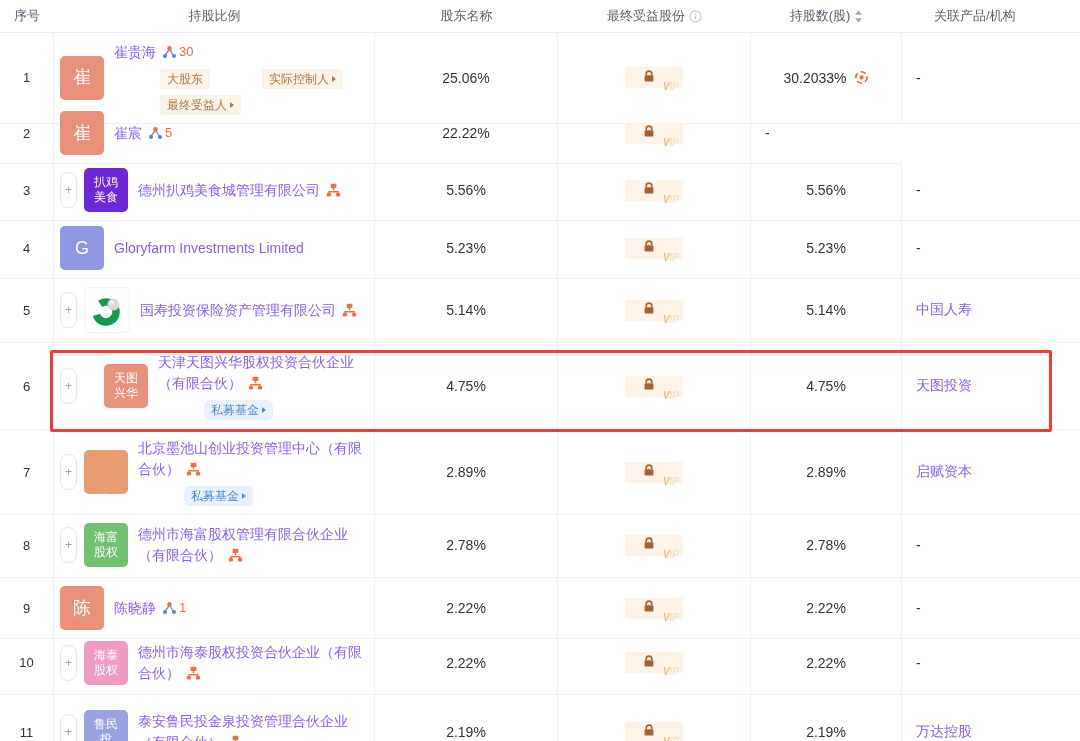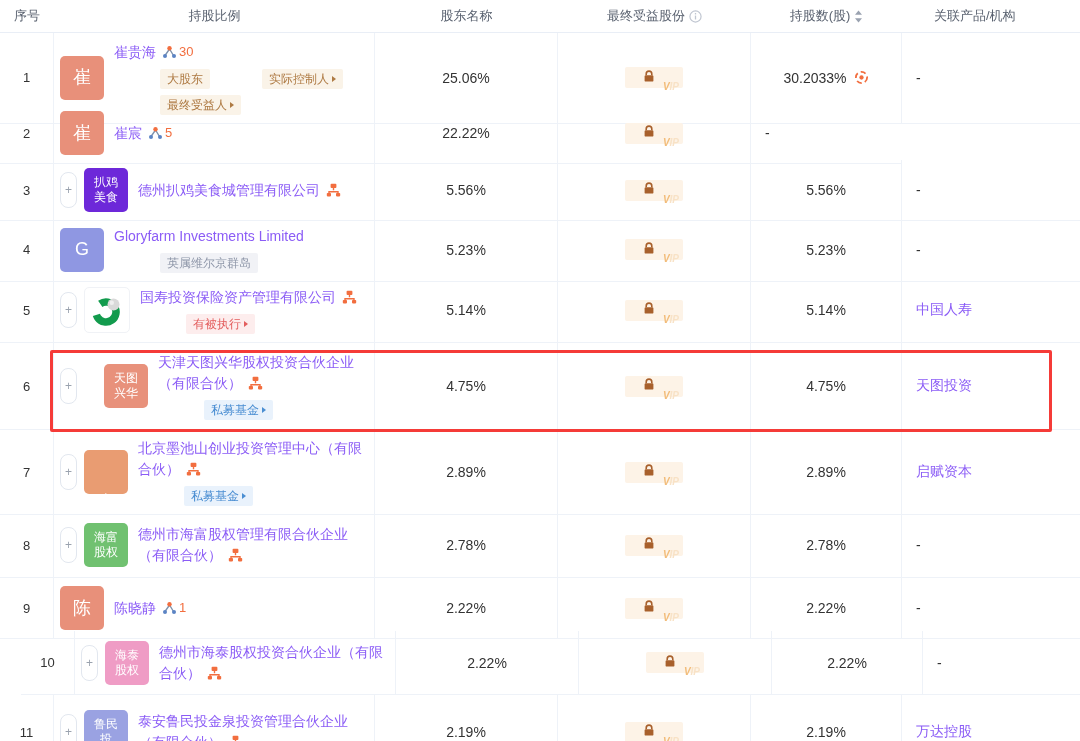--- a/index.html
+++ b/index.html
@@ -32,21 +32,21 @@
   .name-line{font-size:14px;line-height:21px;color:#4a8ed2;word-break:break-all;}
   .name-line .nm{cursor:pointer;}
   .ic-inline{display:inline-flex;align-items:center;vertical-align:-2px;margin-left:6px;gap:2px;cursor:pointer;}
   .gcount{color:#f26e3f;font-size:13px;}
   .tags{margin-top:6px;display:flex;gap:6px;flex-wrap:wrap;}
   .tag{font-size:12px;line-height:18px;padding:1px 7px;border-radius:2px;
        display:inline-flex;align-items:center;gap:3px;white-space:nowrap;margin-left:46px;}
   .tag.beige{background:#faf3e8;color:#ae7a43;}
   .tag.gray{background:#f1f2f6;color:#8e96a8;}
   .tag.red{background:#fdeded;color:#e35d5d;}
-  .tag.blue{background:#e9f2fc;color:#4a8ed2;}
+  .tag.blue{background:#e9f2fc;color:#4a8ed2;border-radius:6px;}
   .tag .arr{width:0;height:0;border-left:4px solid currentColor;
             border-top:3.5px solid transparent;border-bottom:3.5px solid transparent;}
   .lock-badge{position:relative;width:58px;height:21px;background:#fdf3e7;
               border-radius:2px;display:flex;align-items:center;justify-content:center;cursor:pointer;}
   .lock-badge svg{position:relative;z-index:2;margin-right:10px;}
   .vip{position:absolute;right:4px;top:9px;z-index:1;font-size:10px;font-weight:bold;
        font-style:italic;line-height:21px;letter-spacing:0;}
   .vip .v{color:#f2bc79;}
   .vip .ip{color:#f8e2c6;}
   .link{color:#8b5cf6;cursor:pointer;}
@@ -230,25 +230,20 @@
       <div class="row grid" style="height: 60px;">
         <div class="cell c0 bR">
           <span>4</span>
         </div>
         <div class="cell c1 bR">
           <div class="avatar single" style="background: rgb(143, 151, 226);">
             <span>G</span>
           </div>
           <div class="nameblock">
             <div class="name-line"><span class="nm link">Gloryfarm Investments Limited</span></div>
-            <div class="tags">
-              <span class="tag gray">
-                <span>英属维尔京群岛</span>
-              </span>
-            </div>
           </div>
         </div>
         <div class="cell c2 bR">
           <span>5.23%</span>
         </div>
         <div class="cell c3 bR">
           <div class="lock-badge">
             <span class="vip"><span class="v">V</span><span class="ip">IP</span></span>
             <span><svg width="12" height="13" viewBox="0 0 12 13">
                 <path d="M3.2 5.2V3.9a2.8 2.8 0 0 1 5.6 0v1.3" fill="none" stroke="#a8602c" stroke-width="1.6"></path>
@@ -278,26 +273,20 @@
           </div>
           <div class="nameblock">
             <div class="name-line"><span class="nm link">国寿投资保险资产管理有限公司</span><span class="ic-inline">
                 <svg width="15" height="14" viewBox="0 0 15 14">
                   <path d="M7.5 5v2.2M3 11V8.8h9V11" fill="none" stroke="#f26e3f" stroke-width="1.4"></path>
                   <rect x="4.6" y="0.8" width="5.8" height="4.2" rx="0.9" fill="#f26e3f"></rect>
                   <rect x="0.8" y="10" width="4.2" height="3.4" rx="0.8" fill="#f26e3f"></rect>
                   <rect x="10" y="10" width="4.2" height="3.4" rx="0.8" fill="#f26e3f"></rect>
                 </svg>
               </span></div>
-            <div class="tags">
-              <span class="tag red">
-                <span>有被执行</span>
-                <span class="arr"></span>
-              </span>
-            </div>
           </div>
         </div>
         <div class="cell c2 bR">
           <span>5.14%</span>
         </div>
         <div class="cell c3 bR">
           <div class="lock-badge">
             <span class="vip"><span class="v">V</span><span class="ip">IP</span></span>
             <span><svg width="12" height="13" viewBox="0 0 12 13">
                 <path d="M3.2 5.2V3.9a2.8 2.8 0 0 1 5.6 0v1.3" fill="none" stroke="#a8602c" stroke-width="1.6"></path>
@@ -477,21 +466,21 @@
               </svg></span>
           </div>
         </div>
         <div class="cell c4 bR">
           <span>2.22%</span>
         </div>
         <div class="cell c5">
           <span class="dash">-</span>
         </div>
       </div>
-      <div class="row grid" style="height: 64px; padding-left: 21px;">
+      <div class="row grid" style="height: 64px;">
         <div class="cell c0 bR">
           <span>10</span>
         </div>
         <div class="cell c1 bR">
           <div class="expander">+</div>
           <div class="avatar" style="background: rgb(239, 156, 197);">
             <span>海泰</span>
             <span>股权</span>
           </div>
           <div class="nameblock">

